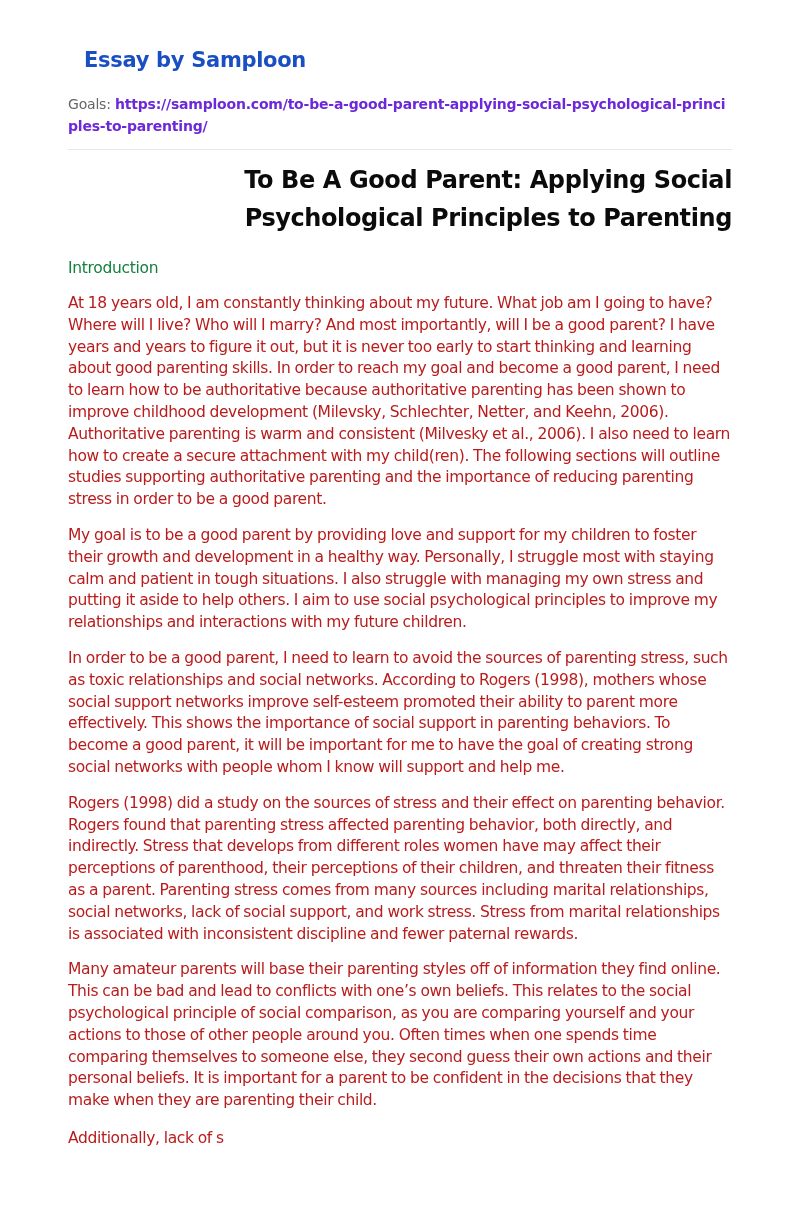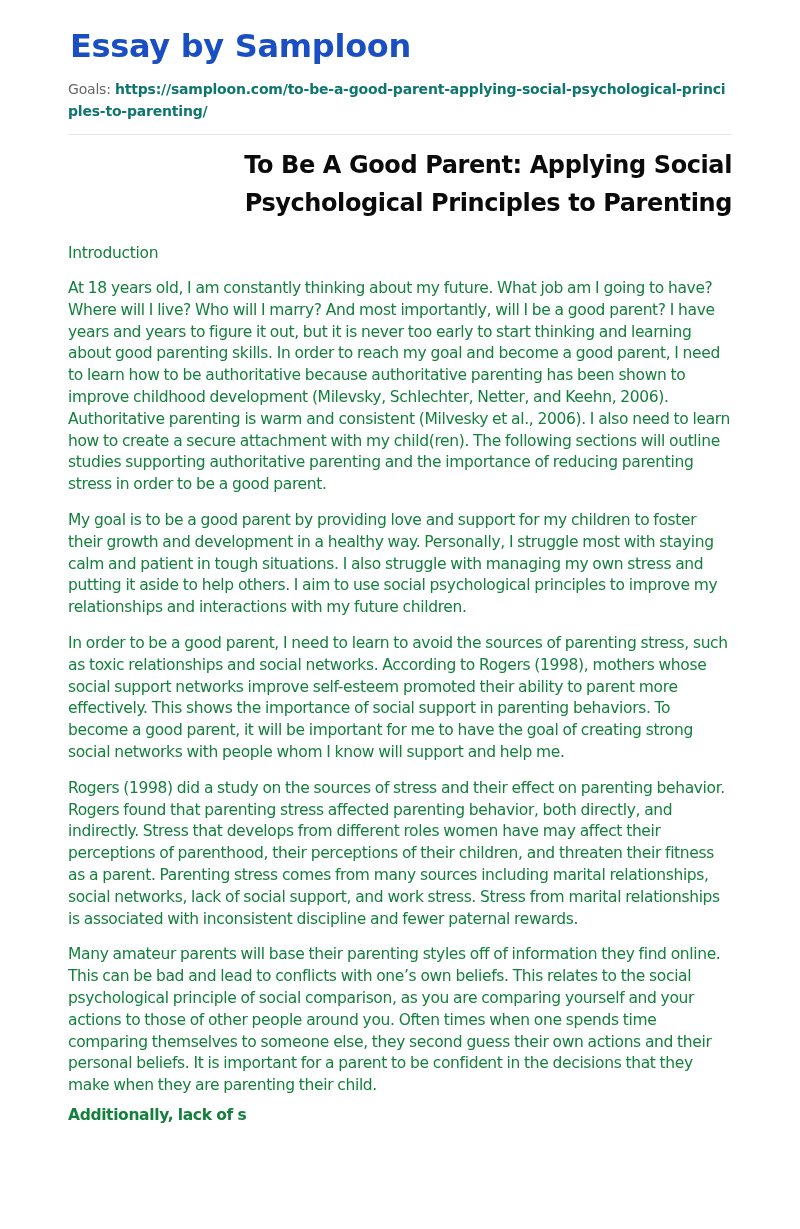--- a/index.html
+++ b/index.html
@@ -12,38 +12,38 @@
       height: 1229px;
       overflow: hidden;
       font-family: "DejaVu Sans", sans-serif;
       color: #111111;
     }
     .page {
       position: relative;
       padding: 0 68px;
     }
     .brand {
-      margin: 2px;
+      margin: 16px;
       padding-top: 27px;
       font-family: "DejaVu Sans", sans-serif;
       font-weight: bold;
-      font-size: 32px;
+      font-size: 21px;
       line-height: 34px;
       color: #1a4fc4;
       letter-spacing: -0.3px;
     }
     .source {
       margin-top: 15px;
       font-size: 14px;
       line-height: 22px;
       color: #666666;
       letter-spacing: -0.2px;
     }
     .source a {
-      color: #0f766e;
+      color: #6d28d9;
       text-decoration: none;
       font-weight: 600;
       word-break: break-all;
     }
     .divider {
       border: 0;
       border-top: 1px solid #e8e8e8;
       margin: 12px 0 0 0;
       width: 664px;
     }
@@ -61,30 +61,30 @@
       font-size: 15.5px;
       line-height: 22px;
       font-weight: normal;
       color: #15803d;
       letter-spacing: -0.3px;
     }
     .para {
       margin: 14px 0 0 0;
       font-size: 15.5px;
       line-height: 21.8px;
-      color: #15803d;
+      color: #b91c1c;
       letter-spacing: -0.35px;
       word-spacing: -0.5px;
     }
     .para.first-after-heading {
       margin-top: 14px;
     }
     .para.truncated {
-      font-weight: bold;
-      margin-top: 8px;
+      font-weight: normal;
+      margin-top: 16px;
     }
   </style>
 </head>
 <body>
 
 <div class="page">
 
   <h1 class="brand">Essay by Samploon</h1>
 
   <div class="source">

